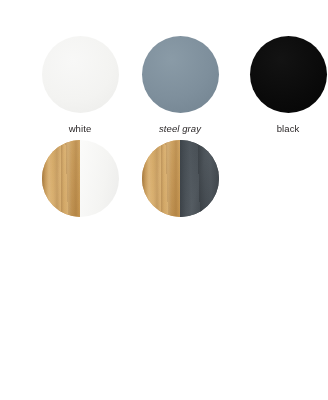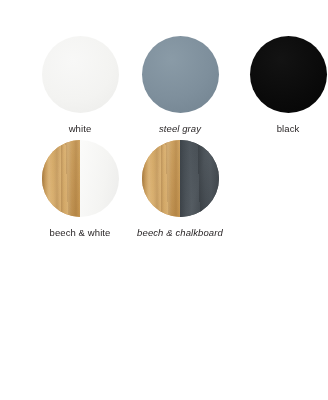--- a/index.html
+++ b/index.html
@@ -155,24 +155,22 @@
     </div>
   </div>
 
 
   <div class="swatch-row">
     <div class="swatch-cell">
       <div class="swatch-disc">
         <div class="split-half split-left fill-beech-split"></div>
         <div class="split-half split-right fill-white-split"></div>
       </div>
-      <div class="swatch-label">beech &amp; white</div>
     </div>
     <div class="swatch-cell">
       <div class="swatch-disc">
         <div class="split-half split-left fill-beech-split"></div>
         <div class="split-half split-right fill-chalkboard-split"></div>
       </div>
-      <div class="swatch-label">beech &amp; chalkboard</div>
     </div>
   </div>
 
 </div>
 
 </body></html>

